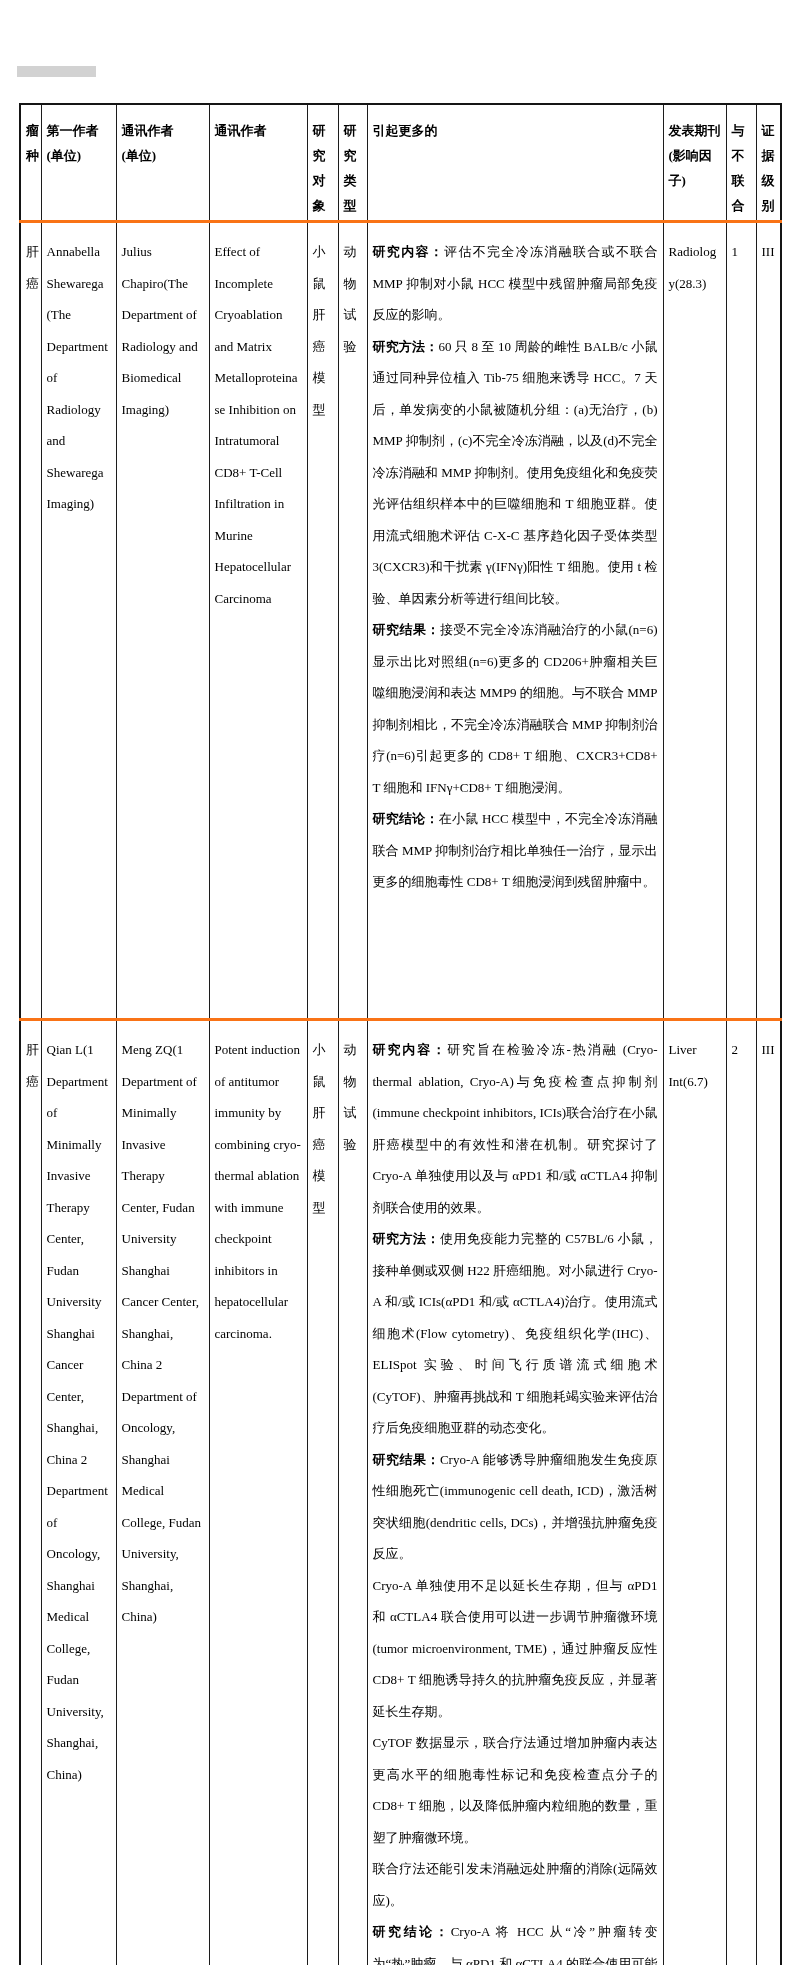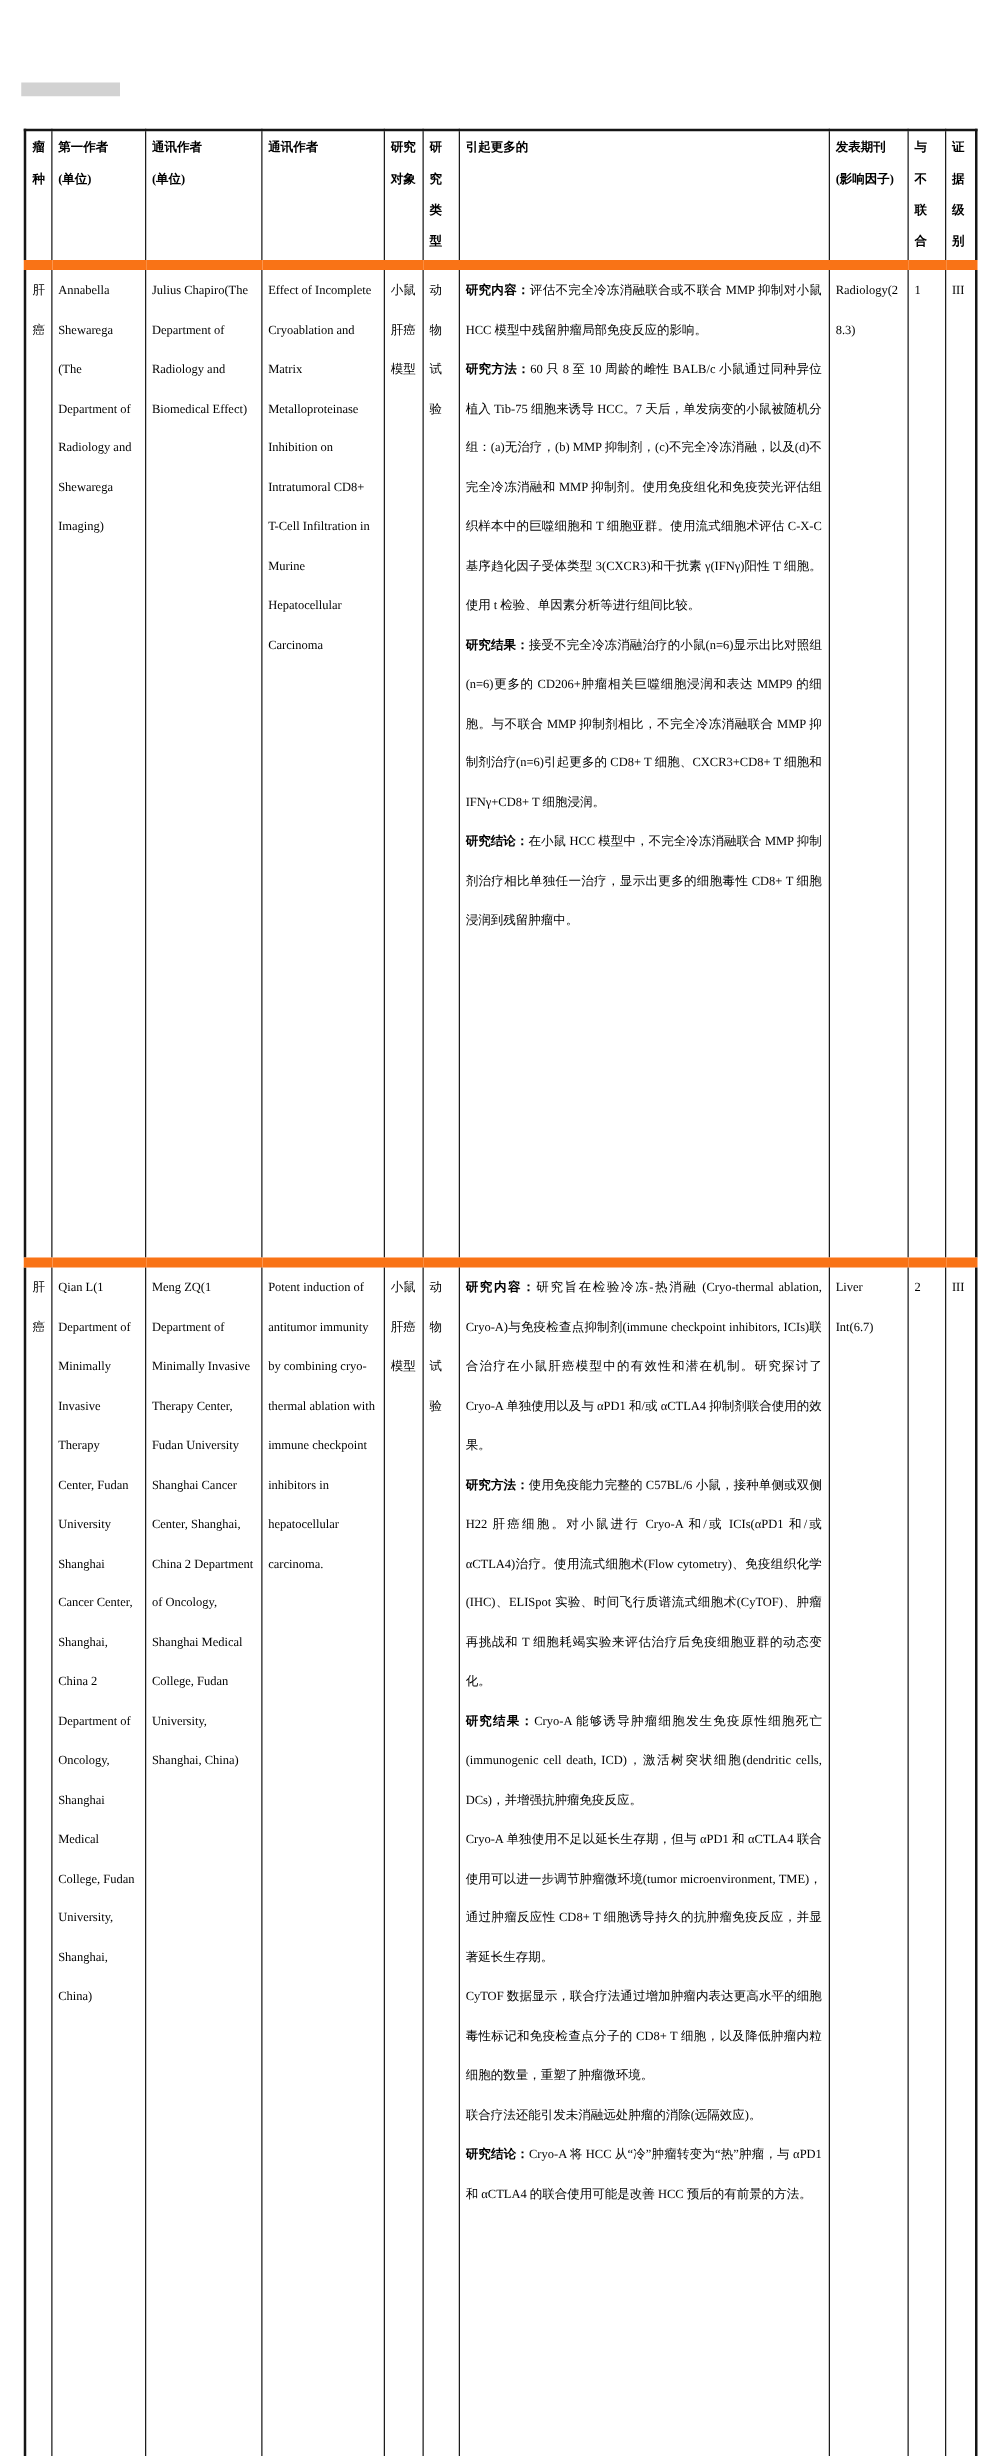--- a/index.html
+++ b/index.html
@@ -11,34 +11,34 @@
   }
   .redbar{position:absolute;left:17px;top:66px;width:79px;height:11px;background:#d2d2d2;}
   table.doc{
     position:absolute;left:19px;top:103px;width:761px;
     border-collapse:collapse;table-layout:fixed;
     border:2.5px solid #151515;
   }
   table.doc th, table.doc td{
     border:1px solid #1c1c1c;
     vertical-align:top;
-    font-size:10px;
+    font-size:13px;
     font-weight:400;
-    padding:1px 5px 2px 5px;
+    padding:13px 5px 2px 5px;
     overflow:hidden;
   }
   table.doc th{
     font-weight:700;
     line-height:25px;
     white-space:pre-line;
     text-align:left;
     border-bottom:2px solid #151515;
   }
   table.doc td{line-height:31.5px;}
-  tr.datarow > td{border-top:8px solid #f97316;}
+  tr.datarow > td{border-top:3px solid #f97316;}
   td.narrow, th.narrow{padding-left:3px;padding-right:3px;}
   td.wrapcell{overflow-wrap:anywhere;word-break:break-word;}
   td.overview{padding-left:7px;padding-right:6px;}
   .para{margin:0;text-align:justify;}
   .plabel{font-weight:700;}
 </style>
 </head>
 <body>
 
 <div id="stage">
@@ -71,21 +71,21 @@
         <th>引起更多的</th>
         <th>发表期刊
 (影响因子)</th>
         <th class="narrow">与不联合</th>
         <th class="narrow">证据级别</th>
       </tr>
 
       <tr class="datarow" style="height:798px;">
         <td class="narrow">肝癌</td>
         <td class="wrapcell">Annabella Shewarega (The Department of Radiology and Shewarega Imaging)</td>
-        <td class="wrapcell">Julius Chapiro(The Department of Radiology and Biomedical Effect)</td>
+        <td class="wrapcell">Julius Chapiro(The Department of Radiology and Biomedical Imaging)</td>
         <td class="wrapcell">Effect of Incomplete Cryoablation and Matrix Metalloproteinase Inhibition on Intratumoral CD8+ T-Cell Infiltration in Murine Hepatocellular Carcinoma</td>
         <td class="narrow">小鼠肝癌模型</td>
         <td class="narrow">动物试验</td>
         <td class="overview">
             <div class="para"><span class="plabel">研究内容：</span><span>评估不完全冷冻消融联合或不联合 MMP 抑制对小鼠 HCC 模型中残留肿瘤局部免疫反应的影响。</span></div>
             <div class="para"><span class="plabel">研究方法：</span><span>60 只 8 至 10 周龄的雌性 BALB/c 小鼠通过同种异位植入 Tib-75 细胞来诱导 HCC。7 天后，单发病变的小鼠被随机分组：(a)无治疗，(b) MMP 抑制剂，(c)不完全冷冻消融，以及(d)不完全冷冻消融和 MMP 抑制剂。使用免疫组化和免疫荧光评估组织样本中的巨噬细胞和 T 细胞亚群。使用流式细胞术评估 C-X-C 基序趋化因子受体类型 3(CXCR3)和干扰素 γ(IFNγ)阳性 T 细胞。使用 t 检验、单因素分析等进行组间比较。</span></div>
             <div class="para"><span class="plabel">研究结果：</span><span>接受不完全冷冻消融治疗的小鼠(n=6)显示出比对照组(n=6)更多的 CD206+肿瘤相关巨噬细胞浸润和表达 MMP9 的细胞。与不联合 MMP 抑制剂相比，不完全冷冻消融联合 MMP 抑制剂治疗(n=6)引起更多的 CD8+ T 细胞、CXCR3+CD8+ T 细胞和 IFNγ+CD8+ T 细胞浸润。</span></div>
             <div class="para"><span class="plabel">研究结论：</span><span>在小鼠 HCC 模型中，不完全冷冻消融联合 MMP 抑制剂治疗相比单独任一治疗，显示出更多的细胞毒性 CD8+ T 细胞浸润到残留肿瘤中。</span></div>
           </td>
         <td class="wrapcell">Radiology(28.3)</td>

